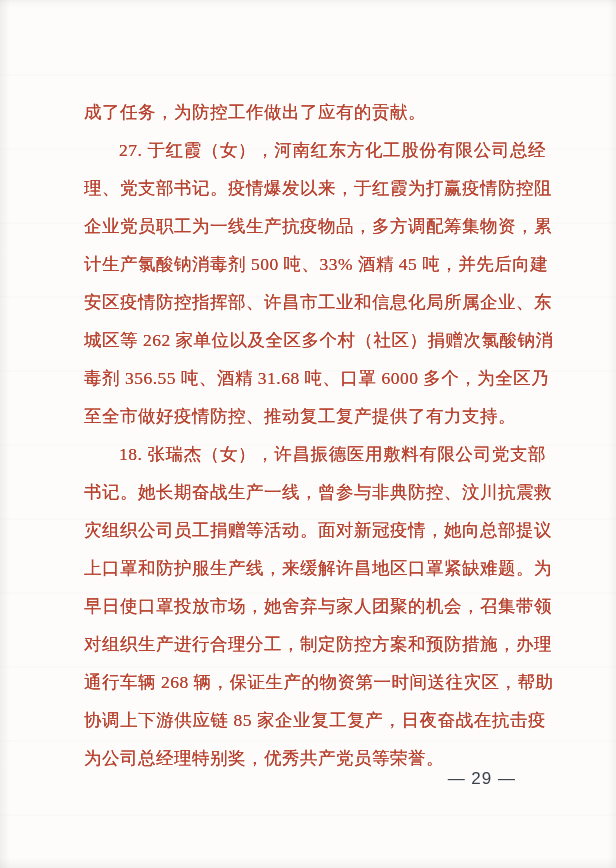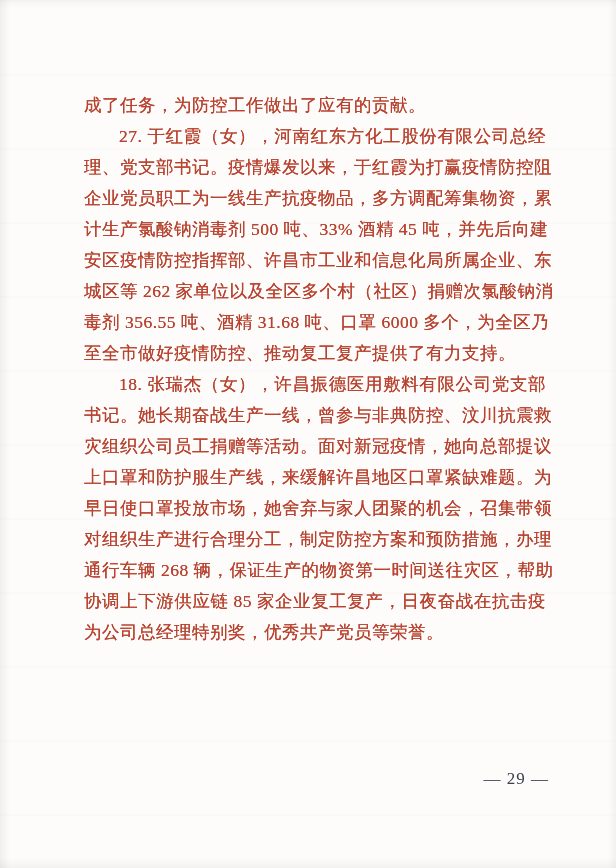--- a/index.html
+++ b/index.html
@@ -42,36 +42,37 @@
     height: 31px;
     line-height: 31px;
     font-size: 17.5px;
     color: var(--ink, #b84330);
     text-align: justify;
     text-align-last: justify;
     white-space: nowrap;
     letter-spacing: 0.5px;
     
     text-shadow: 0 0 0.4px var(--ink, #b84330);
+    margin-top: 7px;
   }
   .text-line.indent {
     padding-left: 35px;
     width: 427px;
   }
   .text-line.para-end {
     text-align-last: left;
   }
   .page-number {
     position: absolute;
     top: 769px;
-    right: 67px;
+    right: 100px;
     font-size: 17px;
     letter-spacing: 1px;
     color: var(--page-num, #39404c);
-    font-family: Liberation Serif, serif;
+    font-family: Liberation Sans, sans-serif;
   }
 </style>
 </head>
 <body style="background: rgb(253, 252, 250);">
 
 <div class="paper"></div>
 
 <div class="doc-body" id="doc-body">
     <div class="text-line para-end">成了任务，为防控工作做出了应有的贡献。</div>
     <div class="text-line indent">27. 于红霞（女），河南红东方化工股份有限公司总经</div>

